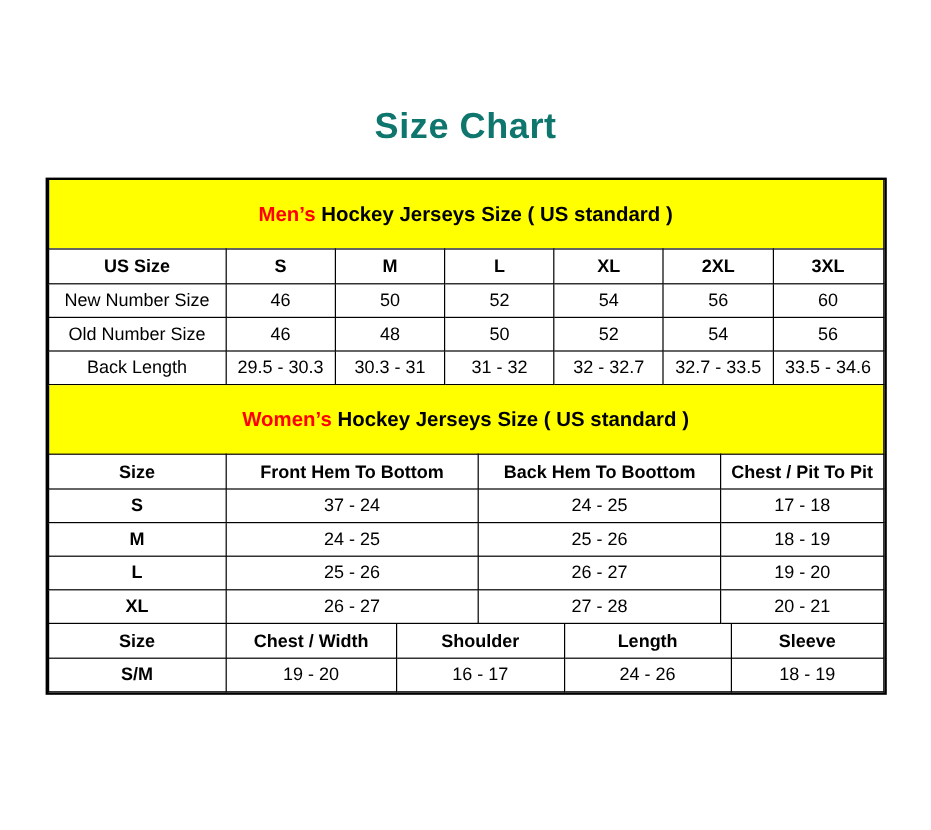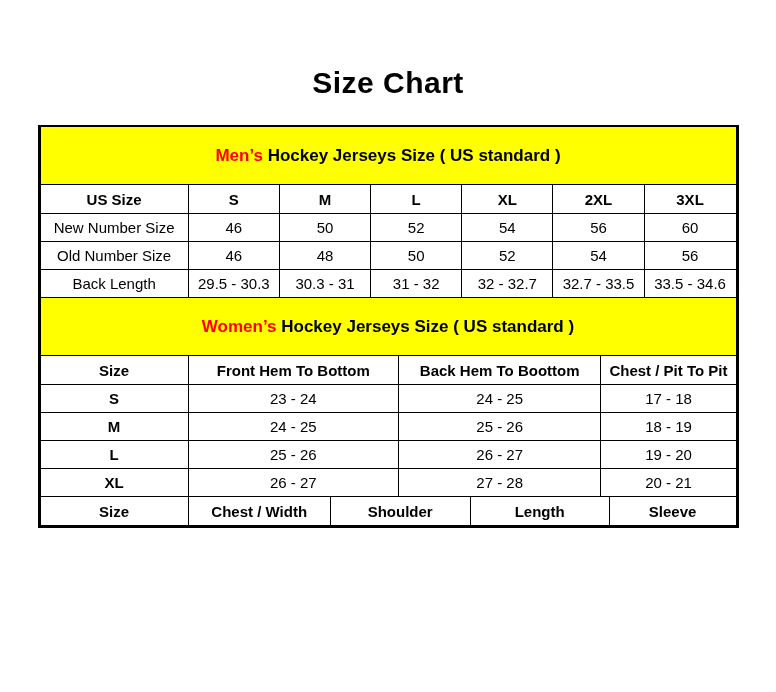--- a/index.html
+++ b/index.html
@@ -6,26 +6,26 @@
     margin: 0;
     padding: 0;
     width: 776px;
     height: 692px;
     background: #ffffff;
     overflow: hidden;
     font-family: "Liberation Sans", sans-serif;
   }
   .page-title {
     margin: 0;
-    padding-top: 66px;
+    padding-top: 89px;
     text-align: center;
     font-size: 30px;
     line-height: 34px;
     font-weight: 700;
-    color: #000000;
+    color: #0f766e;
     letter-spacing: 0.5px;
   }
   .chart-wrap {
     width: 697px;
     margin: 25px auto 0 auto;
     border: 2px solid #000000;
   }
   table.tbl {
     width: 100%;
     border-collapse: collapse;
@@ -142,21 +142,21 @@
         <td colspan="4"><span class="hl">Women’s</span> <span>Hockey Jerseys Size ( US standard )</span></td>
       </tr>
       <tr class="head-row">
         <td>Size</td>
         <td>Front Hem To Bottom</td>
         <td><span>Back Hem To</span> <span class="misspelled">Boottom</span></td>
         <td>Chest / Pit To Pit</td>
       </tr>
       <tr class="data-row">
         <td class="bold-label">S</td>
-        <td>23 - 24</td>
+        <td>37 - 24</td>
         <td>24 - 25</td>
         <td>17 - 18</td>
       </tr>
       <tr class="data-row">
         <td class="bold-label">M</td>
         <td>24 - 25</td>
         <td>25 - 26</td>
         <td>18 - 19</td>
       </tr>
       <tr class="data-row">
@@ -183,17 +183,24 @@
           <col style="width:18.2%">
       </colgroup>
       <tbody>
       <tr class="head-row">
         <td>Size</td>
         <td>Chest / Width</td>
         <td>Shoulder</td>
         <td>Length</td>
         <td>Sleeve</td>
       </tr>
+      <tr class="data-row">
+        <td class="bold-label">S/M</td>
+        <td>19 - 20</td>
+        <td>16 - 17</td>
+        <td>24 - 26</td>
+        <td>18 - 19</td>
+      </tr>
     </tbody>
       </table>
 
   </div>
 </div>
 
 </body></html>

